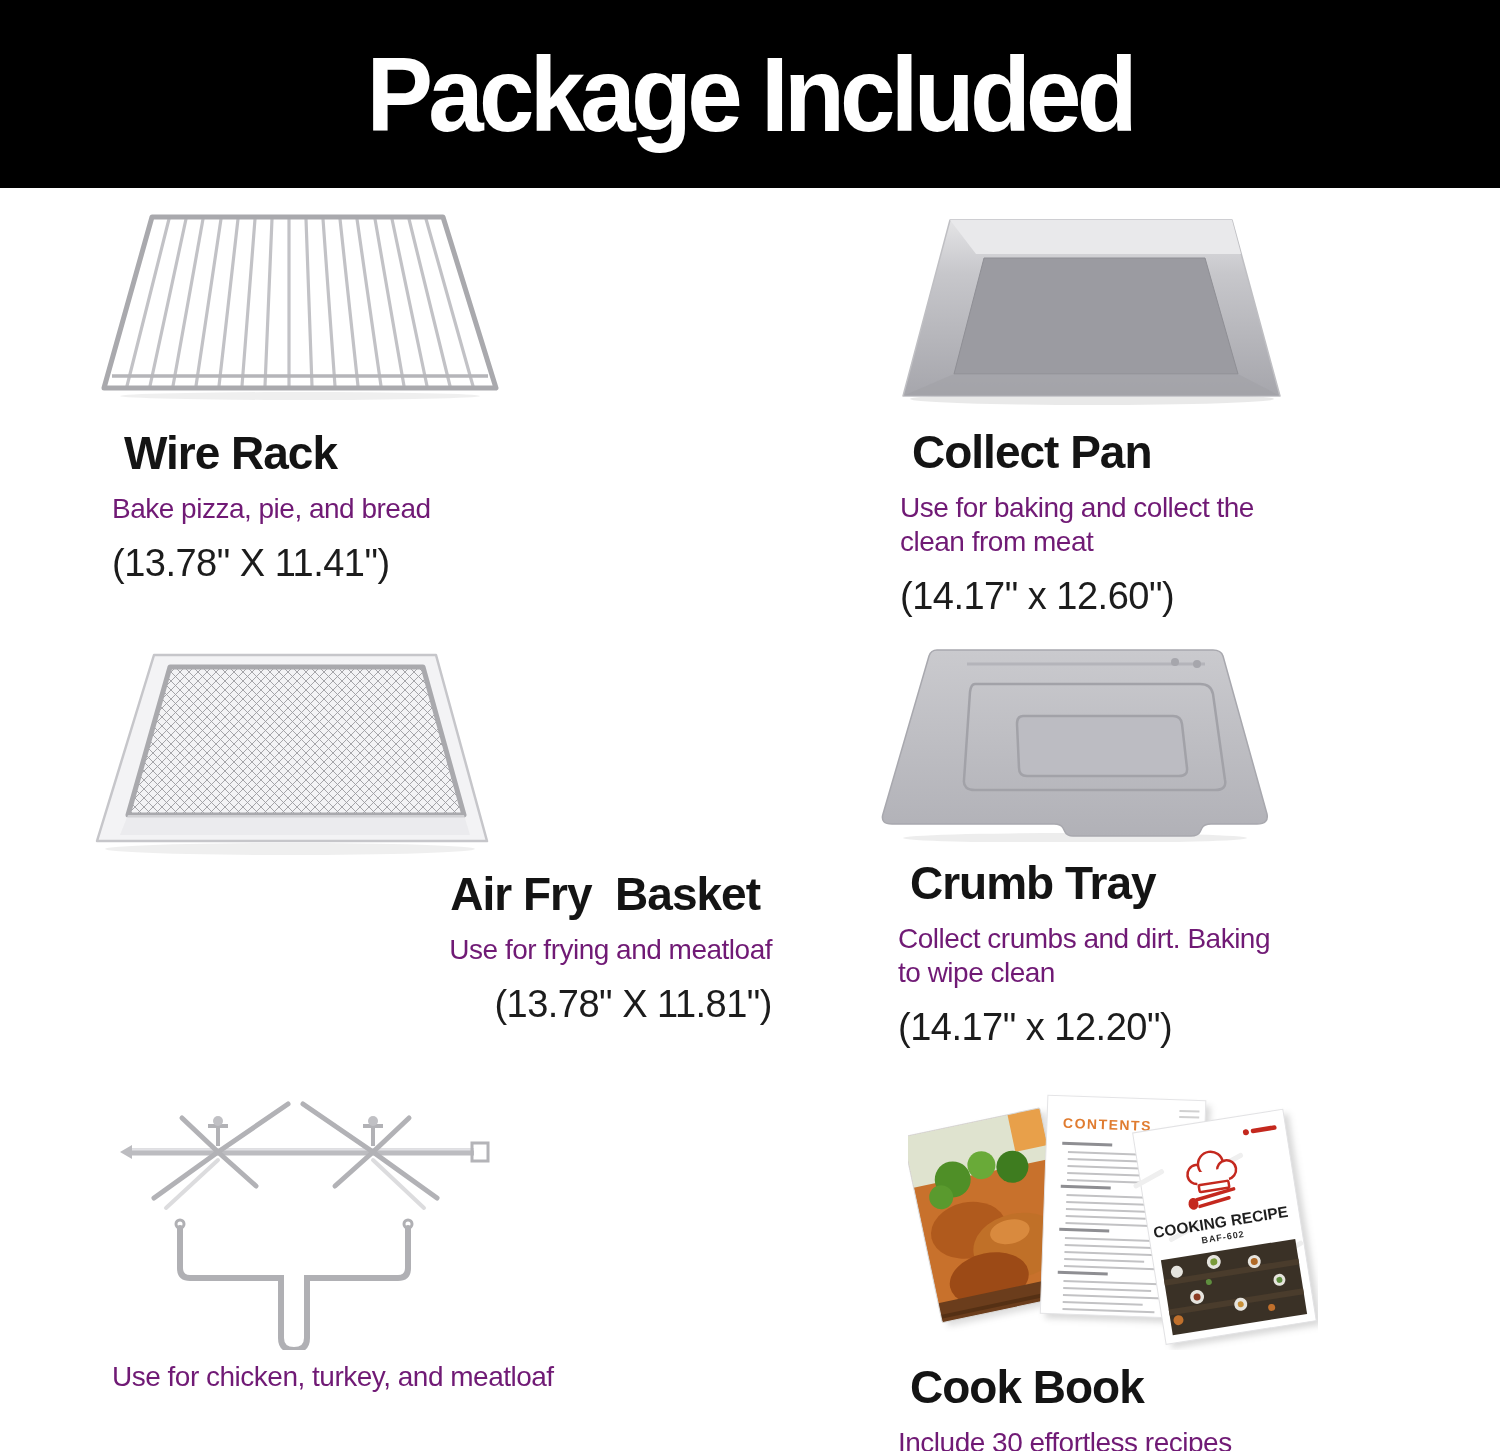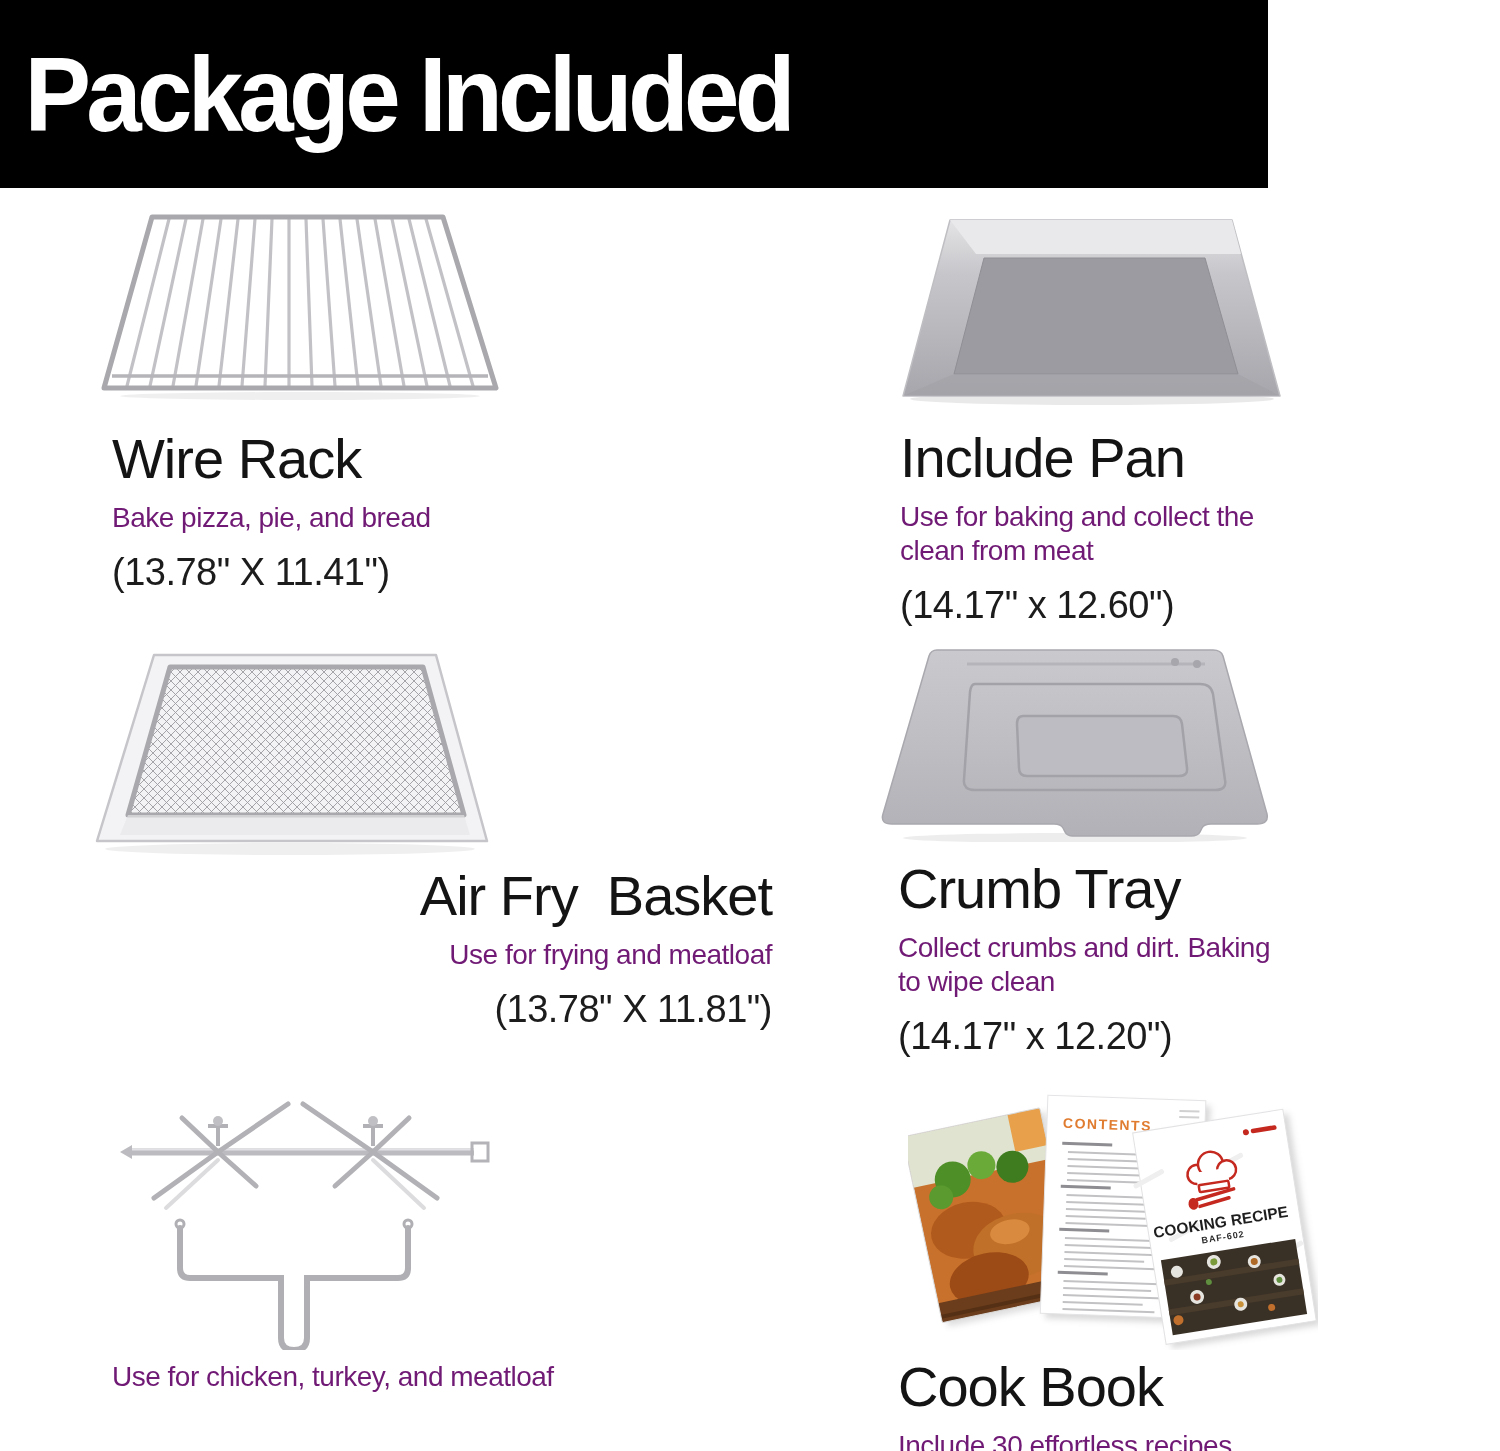--- a/index.html
+++ b/index.html
@@ -1,31 +1,31 @@
 <!DOCTYPE html>
 <html><head>
 <meta charset="utf-8">
 <style>
   html,body{margin:0;padding:0;background:#ffffff;}
   .page{
     position:relative;width:1500px;height:1451px;background:#ffffff;overflow:hidden;
     font-family:"Liberation Sans", sans-serif;color:#161616;
   }
   .banner{
-    position:absolute;left:0;top:0;width:1268px;height:188px;background:#000000;
-    display:flex;align-items:center;
+    position:absolute;left:0;top:0;width:1500px;height:188px;background:#000000;
+    display:flex;align-items:center;justify-content:center;
   }
   .banner h1{
     margin:0;color:#ffffff;font-size:106px;font-weight:700;letter-spacing:-5px;
     transform:scaleX(.94);transform-origin:center;white-space:pre;
   }
   .item{position:absolute;}
   .item .art{display:block;}
   .txt h2{
-    margin:0;font-size:56px;font-weight:400;letter-spacing:-1px;color:#141414;
+    margin:12px;font-size:46px;font-weight:700;letter-spacing:-1px;color:#141414;
     line-height:1.12;white-space:pre-wrap;
   }
   .txt .desc{
     margin:10px 0 0 0;font-size:28px;letter-spacing:-0.5px;color:#701a75;
     line-height:1.22;white-space:pre-wrap;
   }
   .txt .dims{
     margin:16px 0 0 0;font-size:38px;letter-spacing:-0.5px;color:#1c1c1c;white-space:pre-wrap;
   }
   
@@ -96,21 +96,21 @@
           <stop offset="1" stop-color="#a6a6ac"></stop>
         </linearGradient>
       </defs>
       <ellipse cx="192" cy="187" rx="182" ry="6" fill="#00000016"></ellipse>
       <path d="M50,8 L332,8 L380,184 L3,184 Z" fill="url(#panG)" stroke="#bfbfc3" stroke-width="1.5" stroke-linejoin="round"></path>
       <path d="M50,8 L332,8 L341,42 L76,42 Z" fill="#e9e9eb"></path>
       <path d="M84,46 L305,46 L338,162 L54,162 Z" fill="#9b9ba1" stroke="#8f8f95" stroke-width="1" stroke-linejoin="round"></path>
       <path d="M3,184 L54,162 L338,162 L380,184 Z" fill="#a0a0a6" opacity="0.55"></path>
     </svg>
     <div class="txt">
-      <h2>Include Pan</h2>
+      <h2>Collect Pan</h2>
       <p class="desc">Use for baking and collect the
 clean from meat</p>
       <p class="dims">(14.17" x 12.60")</p>
     </div>
   </section>
 
   <section class="item" id="item-air-fry-basket">
     <svg class="art" width="400" height="212" viewBox="0 0 400 212">
       <defs>
         <pattern id="meshP" width="9" height="9" patternUnits="userSpaceOnUse">

